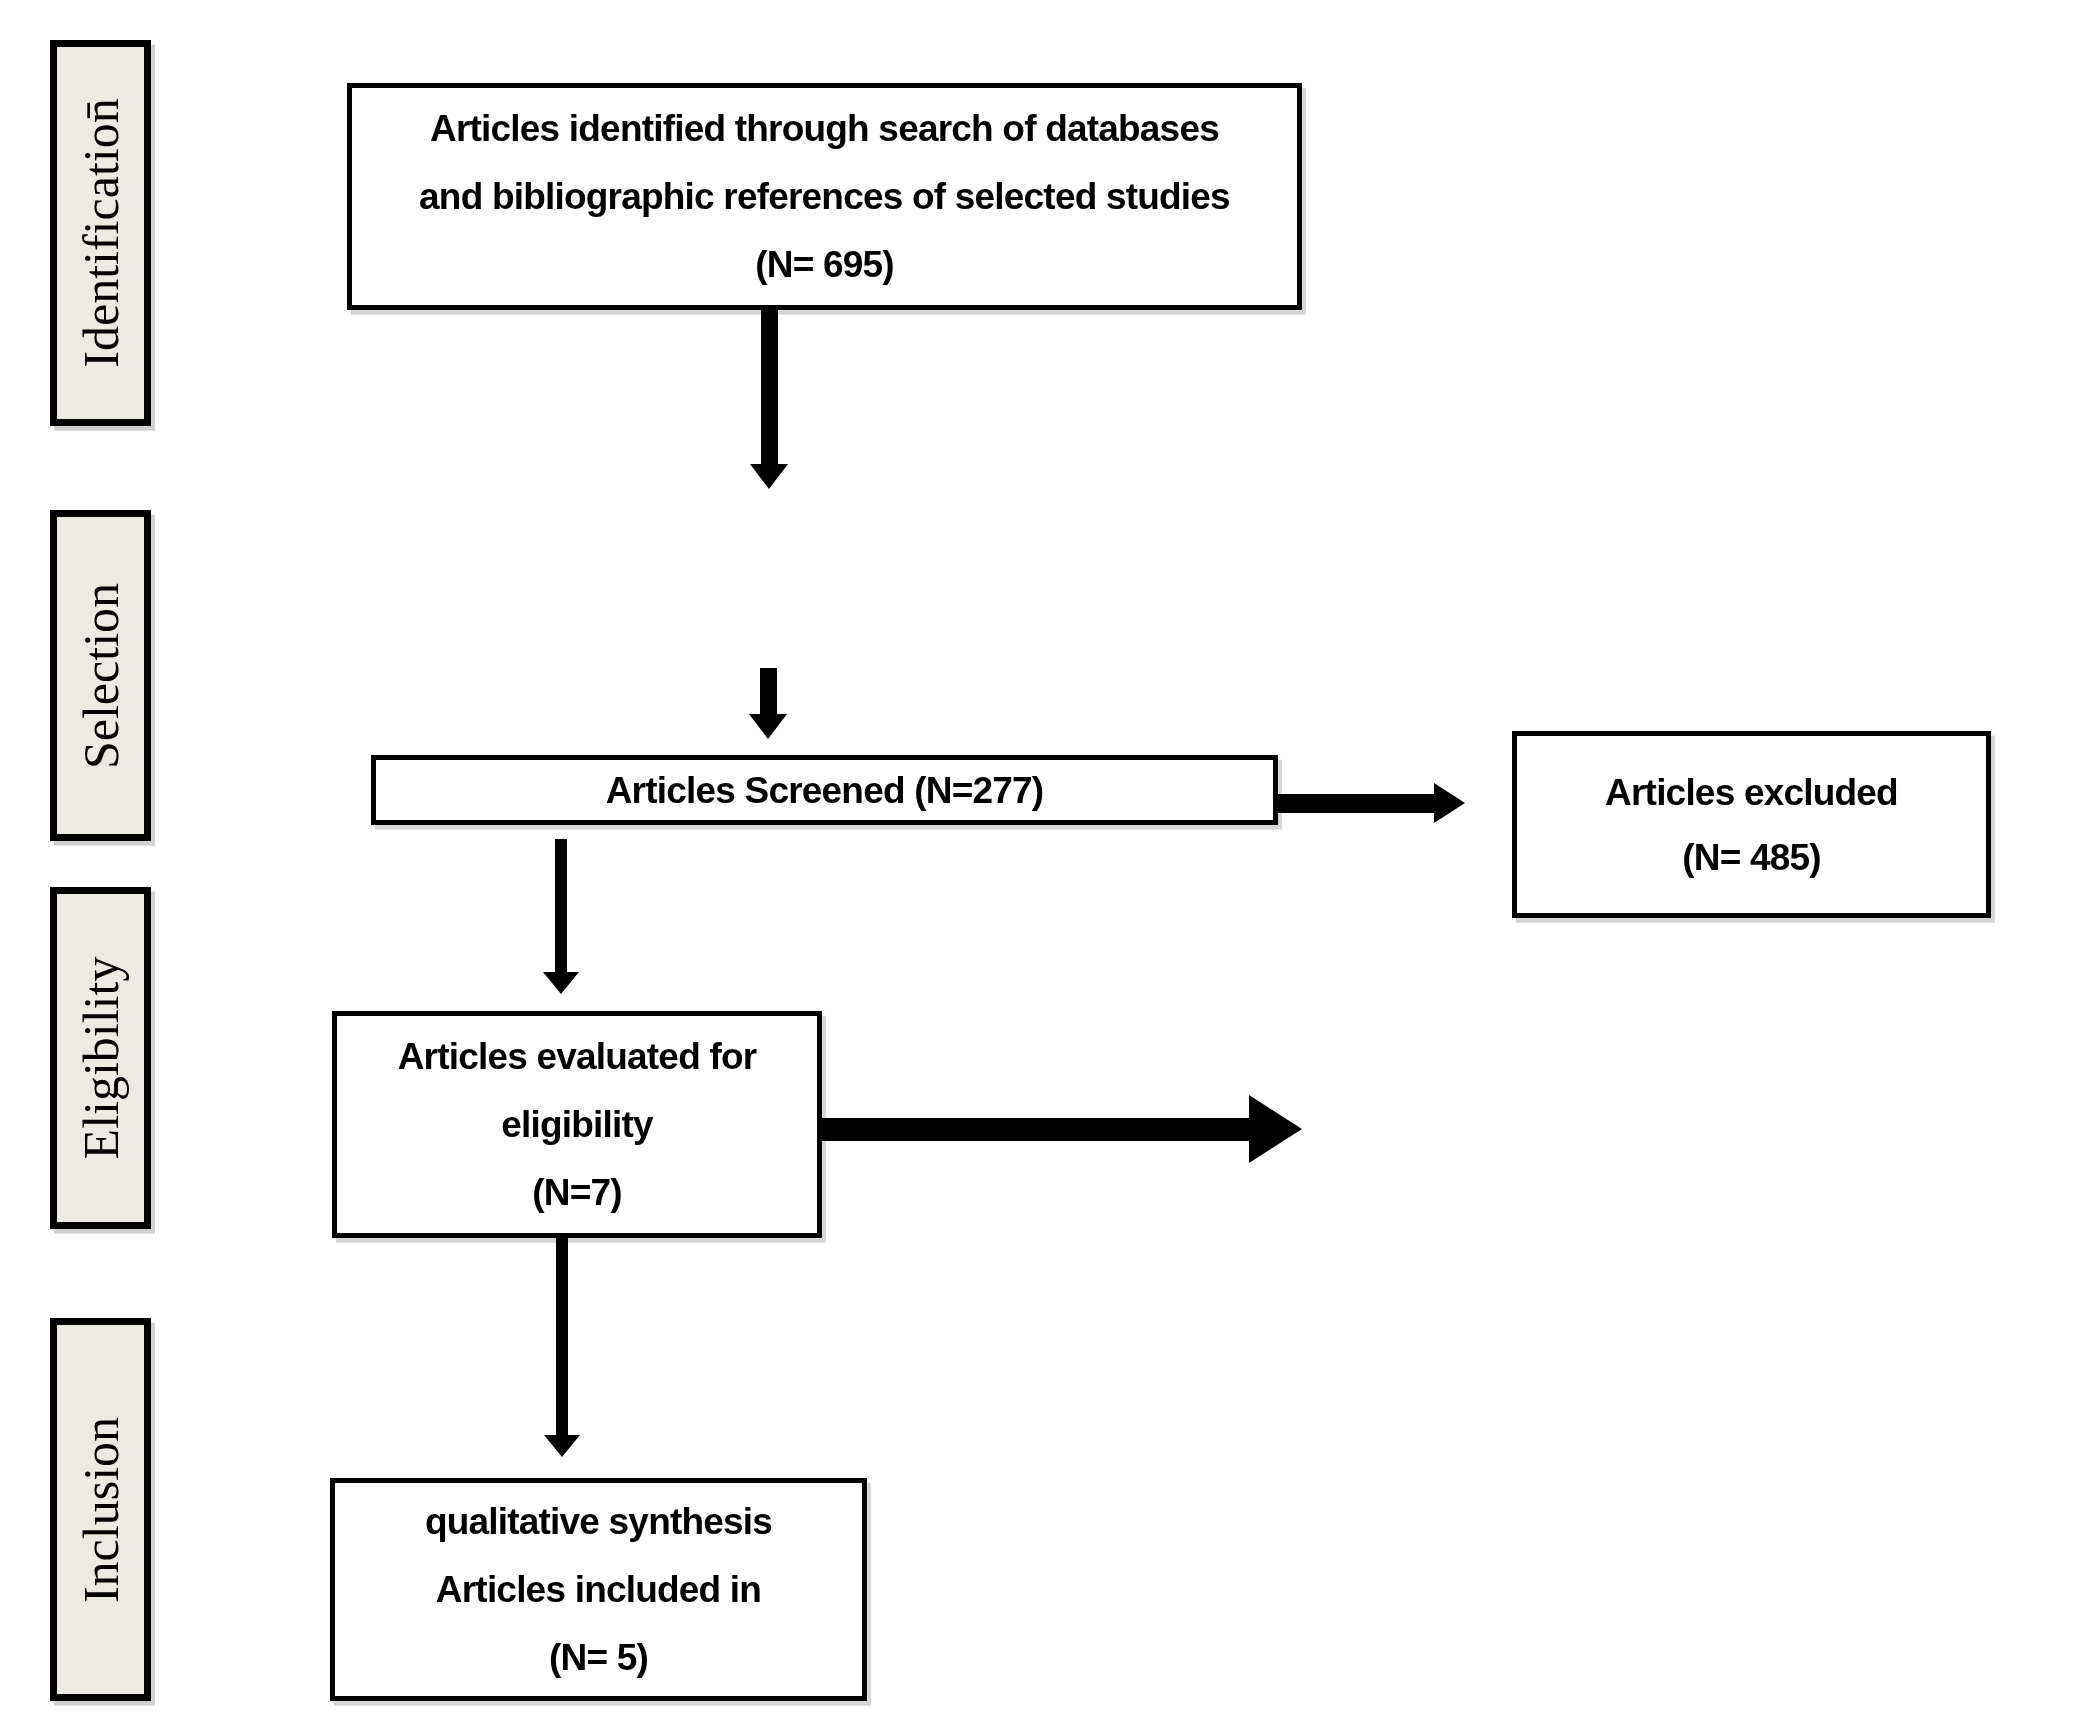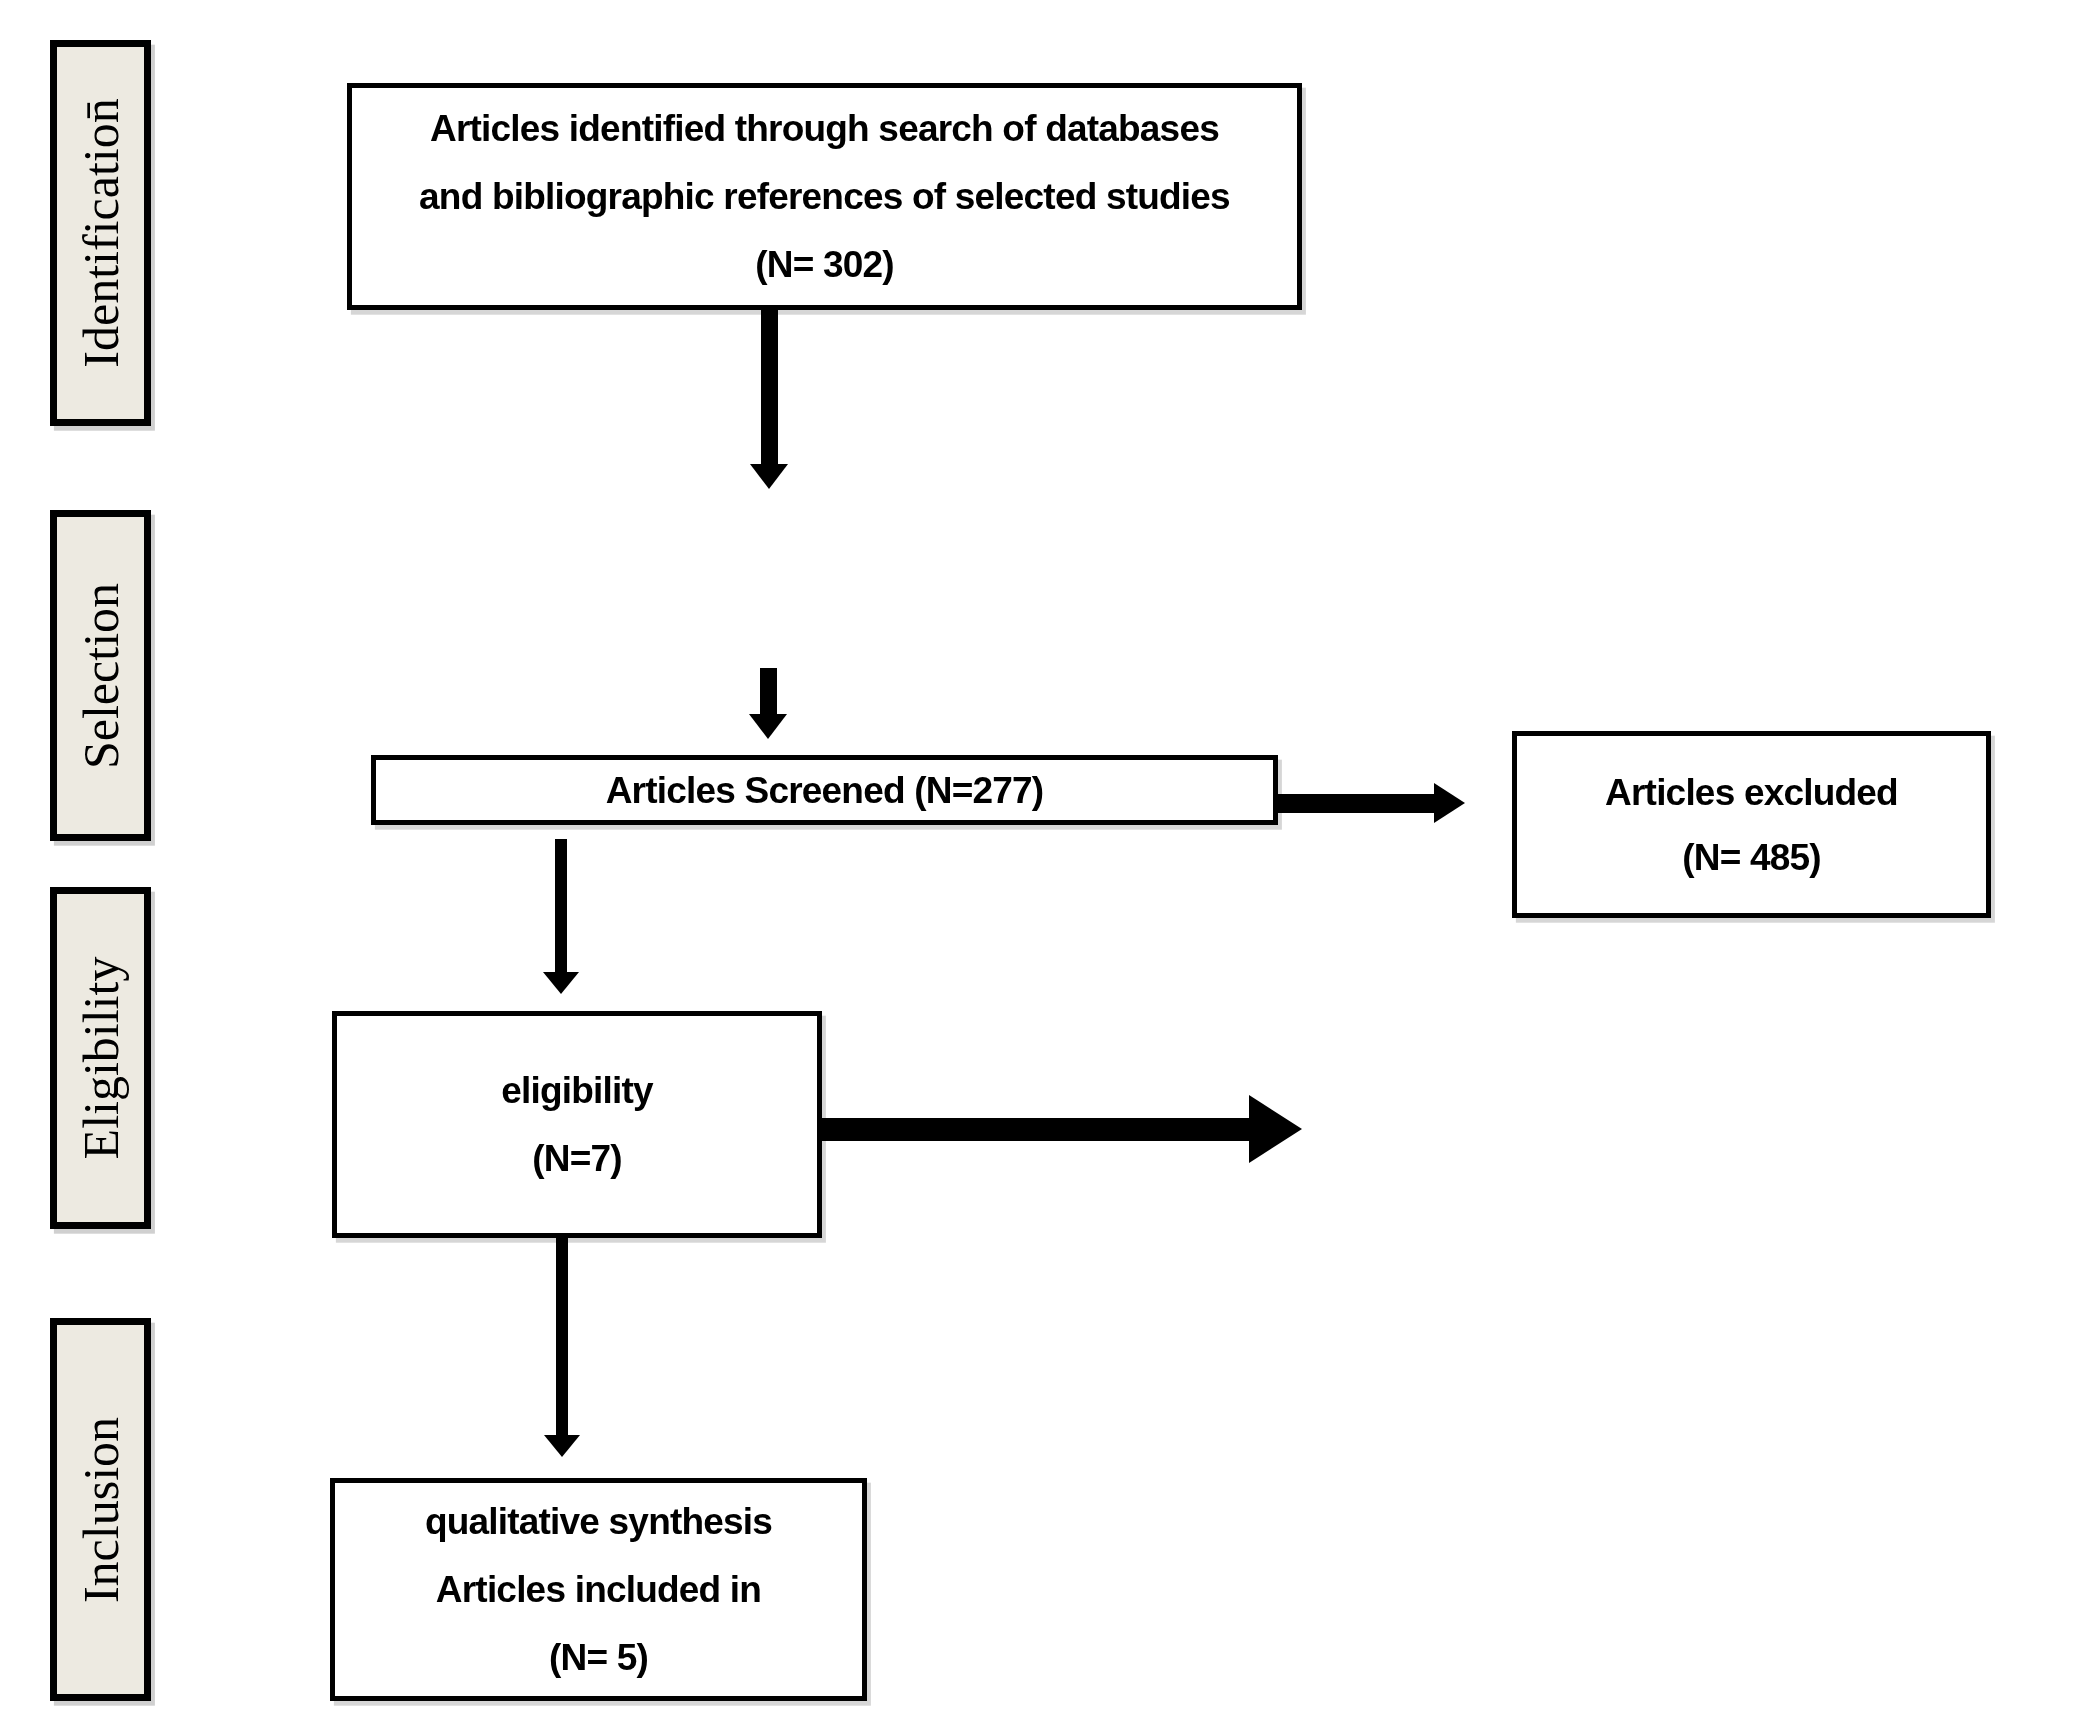--- a/index.html
+++ b/index.html
@@ -94,21 +94,21 @@
   <div class="stage" style="top:887px;height:342px">
     <span class="stage-text">Eligibility</span>
   </div>
   <div class="stage" style="top:1318px;height:383px">
     <span class="stage-text">Inclusion</span>
   </div>
 
   <div class="fbox tall-lines" style="left:347px;top:83px;width:955px;height:227px">
     <div class="line">Articles identified through search of databases</div>
     <div class="line">and bibliographic references of selected studies</div>
-    <div class="line">(N= 302)</div>
+    <div class="line">(N= 695)</div>
   </div>
 
   <div class="shaft" style="left:761px;top:310px;width:17px;height:156px"></div>
   <div class="head-down" style="left:750px;top:464px"></div>
 
 
   <div class="shaft" style="left:760px;top:668px;width:17px;height:48px"></div>
   <div class="head-down" style="left:749px;top:714px"></div>
 
   <div class="fbox" style="left:371px;top:755px;width:907px;height:70px">
@@ -120,20 +120,21 @@
 
   <div class="fbox" style="left:1512px;top:731px;width:479px;height:187px">
     <div class="line">Articles excluded</div>
     <div class="line">(N= 485)</div>
   </div>
 
   <div class="shaft" style="left:555px;top:839px;width:12.4px;height:134px"></div>
   <div class="head-down sm" style="left:543px;top:972px"></div>
 
   <div class="fbox tall-lines" style="left:332px;top:1011px;width:490px;height:227px">
+    <div class="line">Articles evaluated for</div>
     <div class="line">eligibility</div>
     <div class="line">(N=7)</div>
   </div>
 
   <div class="shaft" style="left:818px;top:1118px;width:433px;height:23px"></div>
   <div class="head-right lg" style="left:1249px;top:1095px"></div>
 
 
   <div class="shaft" style="left:556px;top:1235px;width:12.4px;height:201px"></div>
   <div class="head-down sm" style="left:544px;top:1435px"></div>

